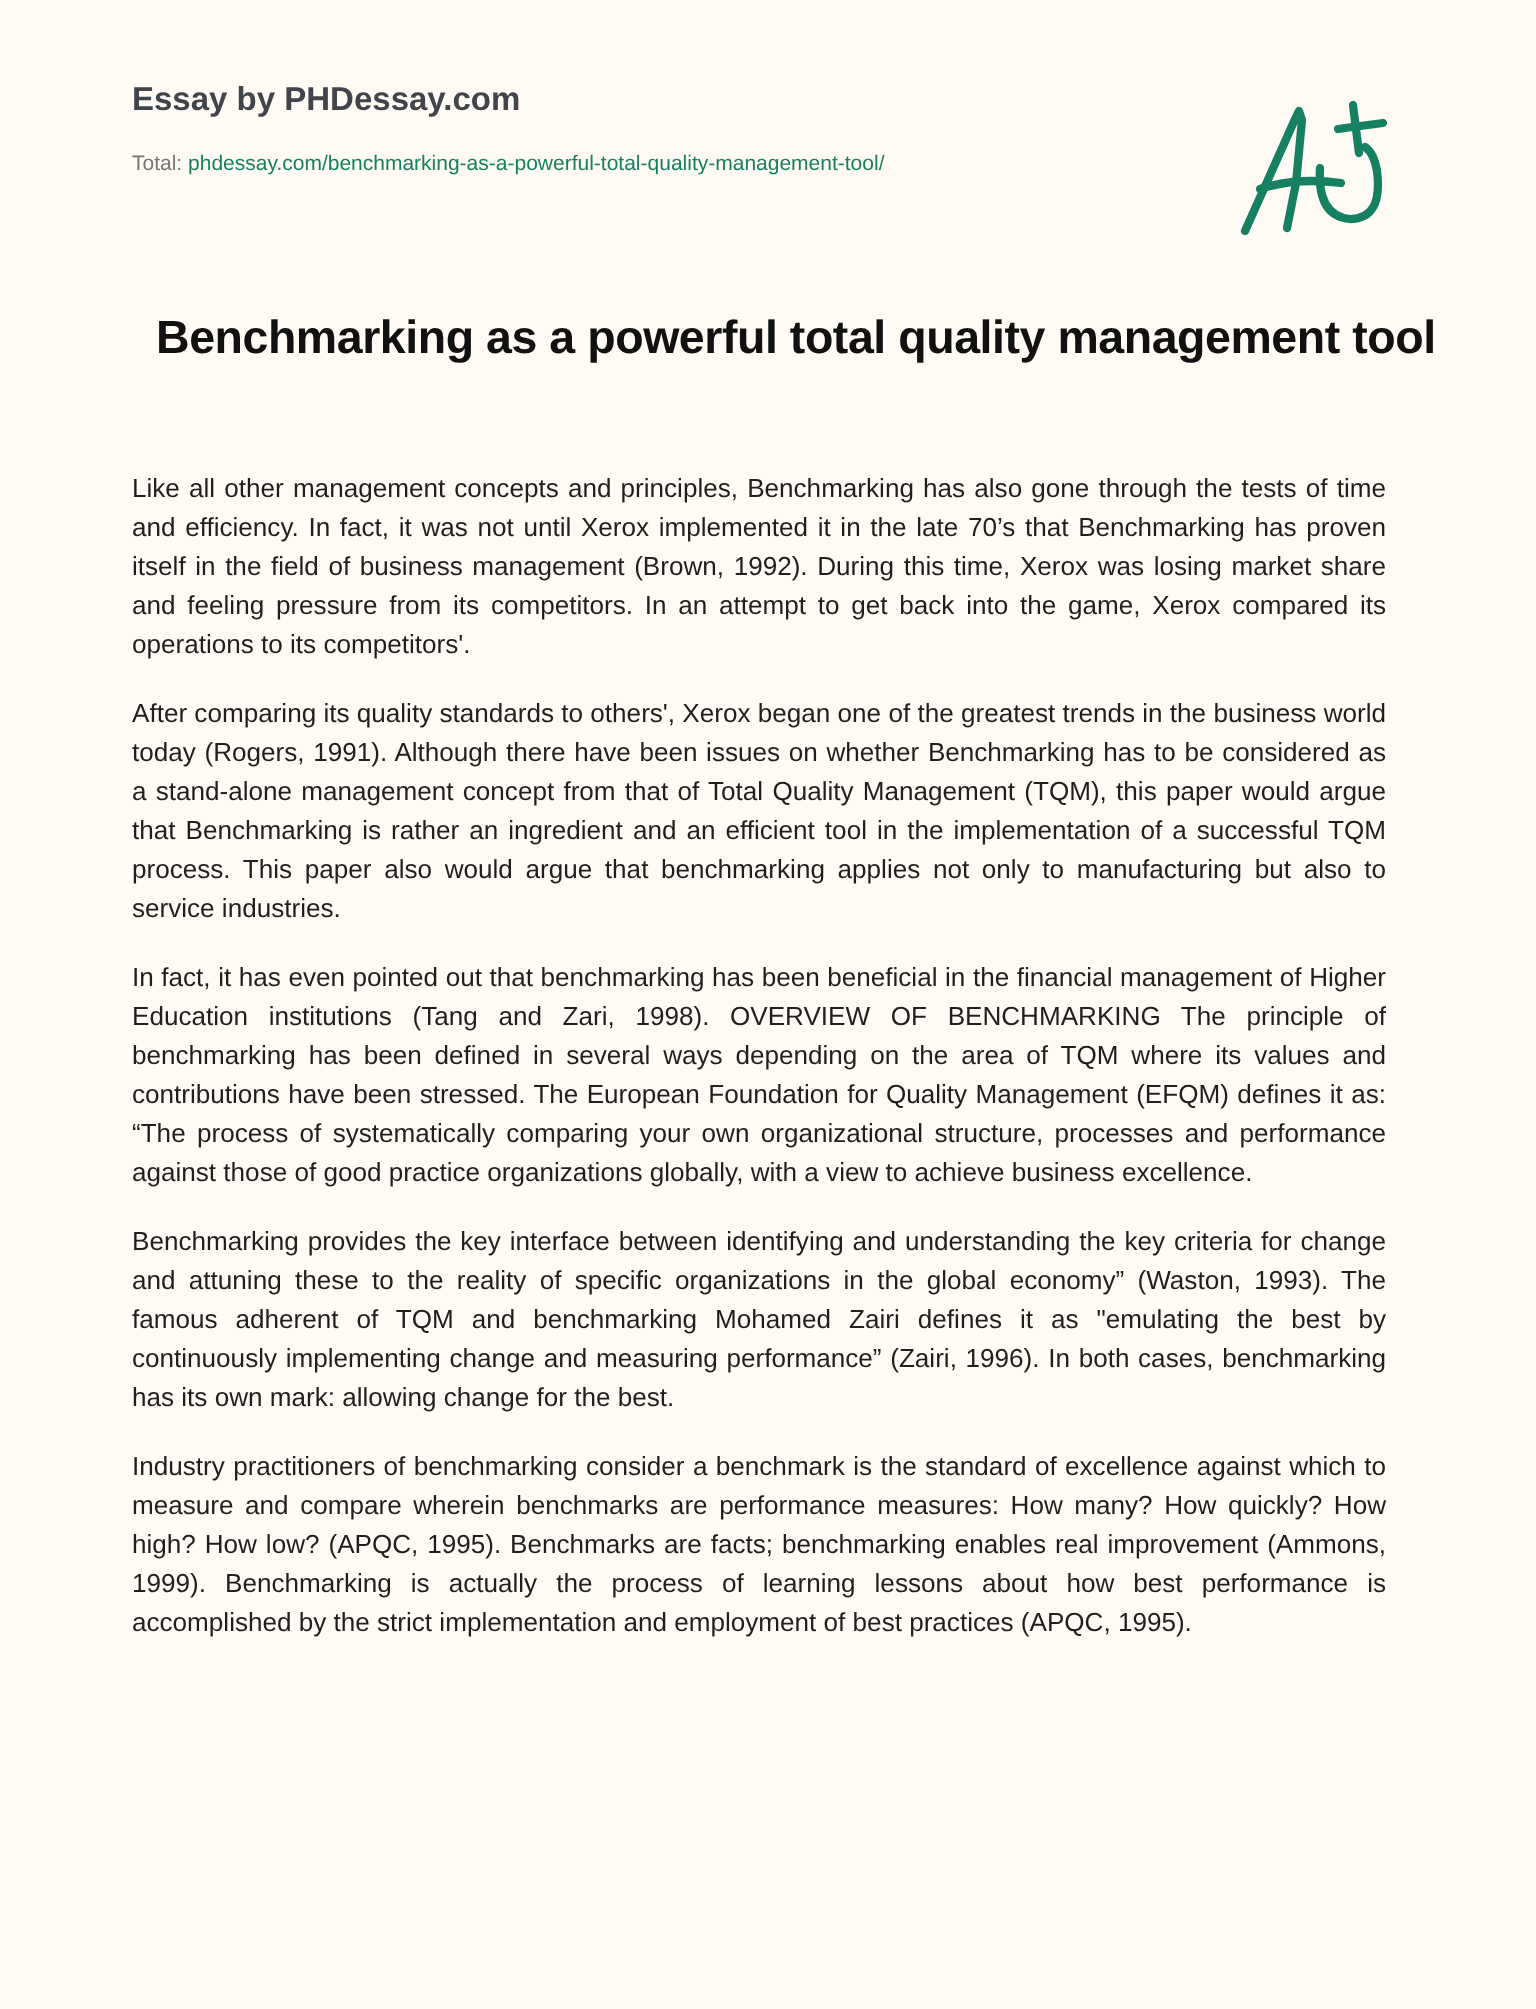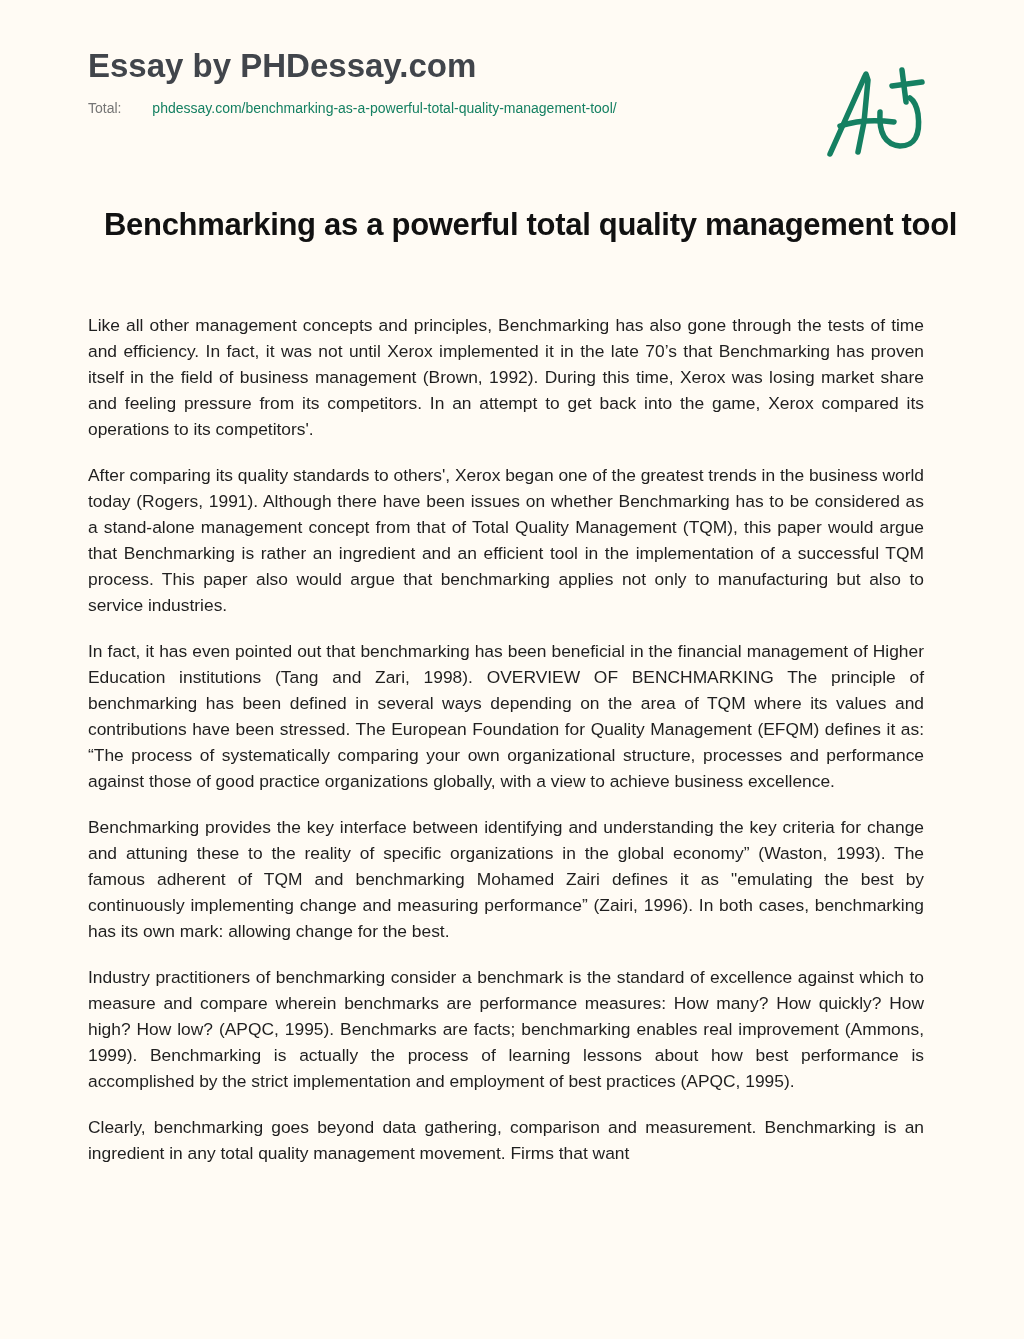--- a/index.html
+++ b/index.html
@@ -15,37 +15,36 @@
       font-family: "Liberation Sans", "DejaVu Sans", sans-serif;
       color: #222222;
     }
     .header {
       position: absolute;
       left: 88px;
       top: 48px;
       width: 720px;
     }
     .site-title {
-      font-size: 33px;
+      font-size: 22px;
       font-weight: bold;
       color: #41454b;
       letter-spacing: 0px;
       line-height: 36px;
       margin: 0;
     }
     .source-line {
       margin-top: 14px;
       font-size: 14px;
       line-height: 20px;
       color: #757575;
     }
     .source-link {
       color: #158062;
       text-decoration: none;
-      margin-left: 27px;
     }
     .logo {
       position: absolute;
       left: 820px;
       top: 62px;
       width: 112px;
       height: 100px;
     }
     .title {
       position: absolute;
@@ -105,16 +104,15 @@
 </div>
 
 <h1 class="title">Benchmarking as a powerful total quality management tool</h1>
 
 <div class="content">
   <p>Like all other management concepts and principles, Benchmarking has also gone through the tests of time and efficiency. In fact, it was not until Xerox implemented it in the late 70’s that Benchmarking has proven itself in the field of business management (Brown, 1992). During this time, Xerox was losing market share and feeling pressure from its competitors. In an attempt to get back into the game, Xerox compared its operations to its competitors'.</p>
   <p>After comparing its quality standards to others', Xerox began one of the greatest trends in the business world today (Rogers, 1991). Although there have been issues on whether Benchmarking has to be considered as a stand-alone management concept from that of Total Quality Management (TQM), this paper would argue that Benchmarking is rather an ingredient and an efficient tool in the implementation of a successful TQM process. This paper also would argue that benchmarking applies not only to manufacturing but also to service industries.</p>
   <p>In fact, it has even pointed out that benchmarking has been beneficial in the financial management of Higher Education institutions (Tang and Zari, 1998). OVERVIEW OF BENCHMARKING The principle of benchmarking has been defined in several ways depending on the area of TQM where its values and contributions have been stressed. The European Foundation for Quality Management (EFQM) defines it as: “The process of systematically comparing your own organizational structure, processes and performance against those of good practice organizations globally, with a view to achieve business excellence.</p>
   <p>Benchmarking provides the key interface between identifying and understanding the key criteria for change and attuning these to the reality of specific organizations in the global economy” (Waston, 1993). The famous adherent of TQM and benchmarking Mohamed Zairi defines it as "emulating the best by continuously implementing change and measuring performance” (Zairi, 1996). In both cases, benchmarking has its own mark: allowing change for the best.</p>
   <p>Industry practitioners of benchmarking consider a benchmark is the standard of excellence against which to measure and compare wherein benchmarks are performance measures: How many? How quickly? How high? How low? (APQC, 1995). Benchmarks are facts; benchmarking enables real improvement (Ammons, 1999). Benchmarking is actually the process of learning lessons about how best performance is accomplished by the strict implementation and employment of best practices (APQC, 1995).</p>
-  <p>Clearly, benchmarking goes beyond data gathering, comparison and measurement. Benchmarking is an ingredient in any total quality management movement. Firms that want</p>
 </div>
 
 <div class="fade-clip"></div>
 
 </body></html>

